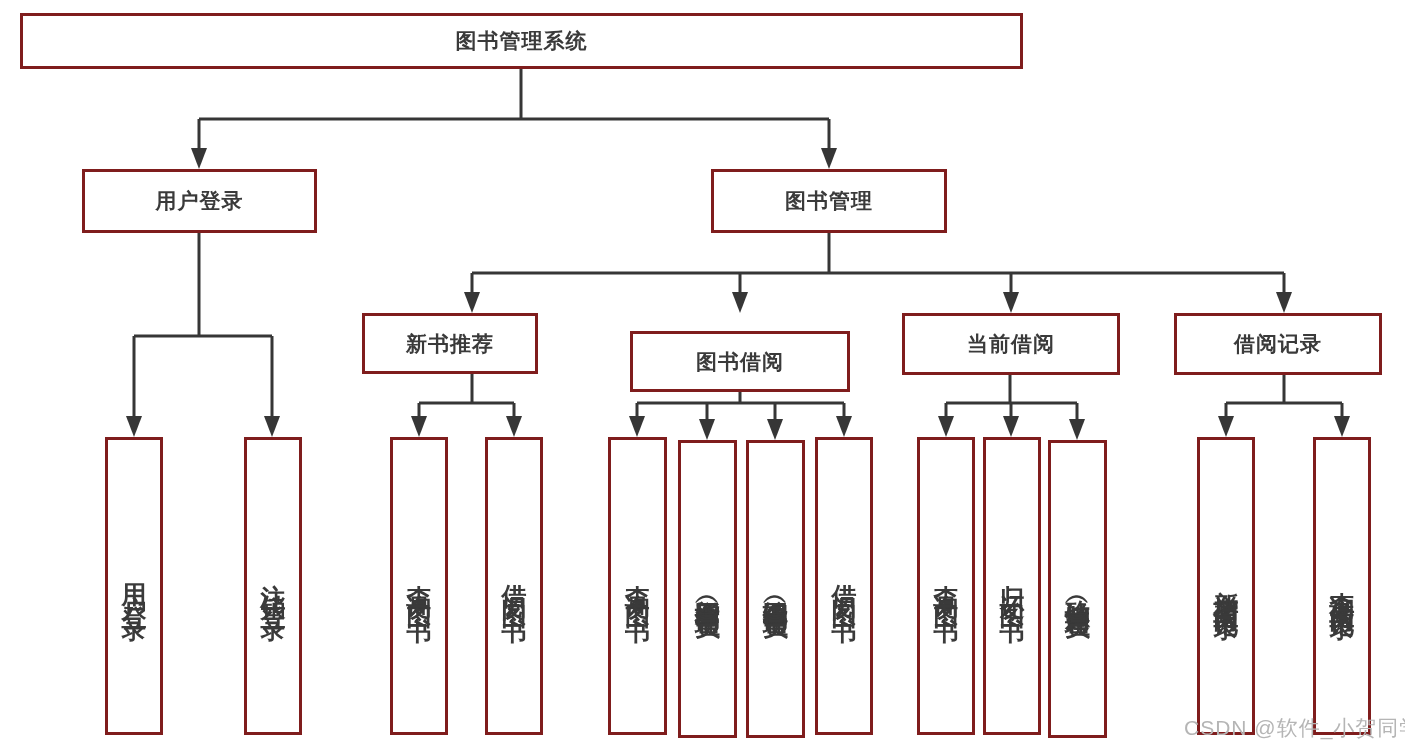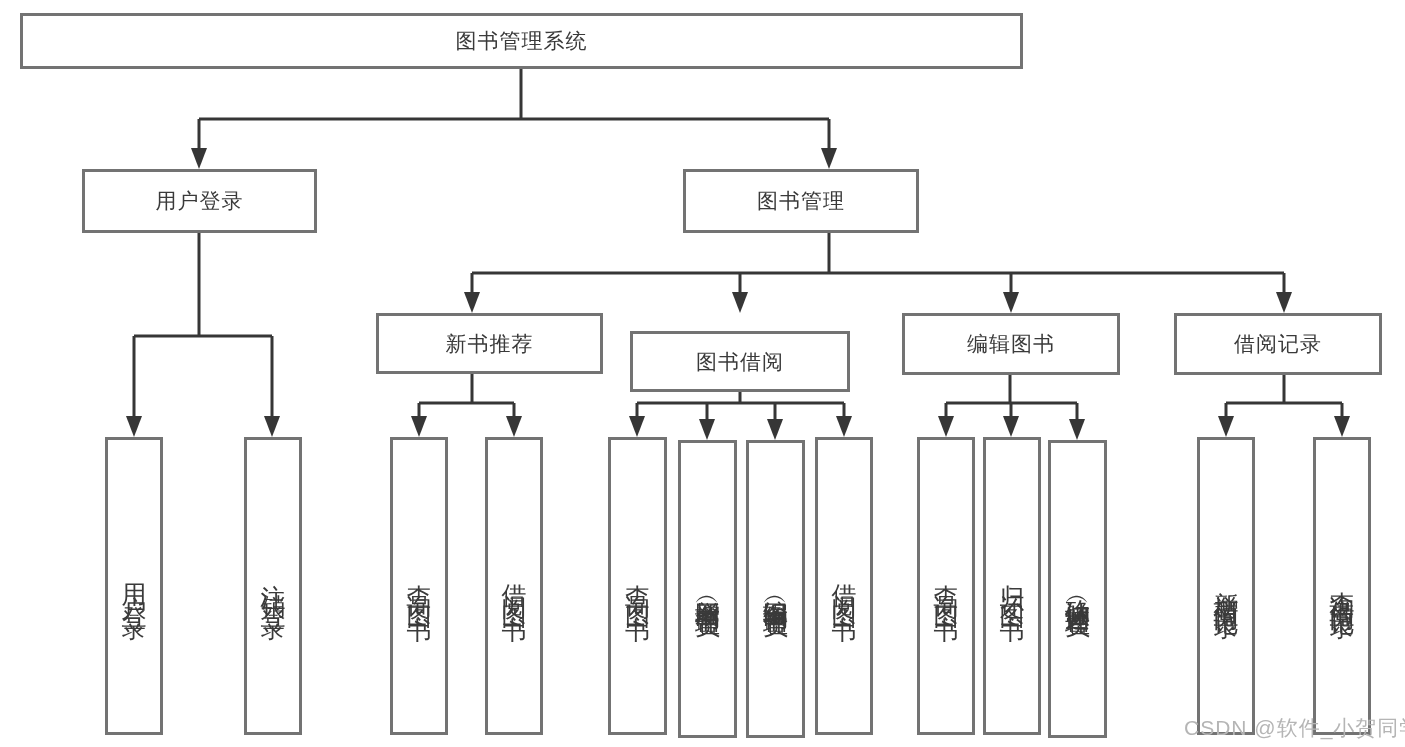--- a/index.html
+++ b/index.html
@@ -13,27 +13,28 @@
   }
   .connectors {
     position: absolute;
     left: 0; top: 0;
     width: 1405px; height: 747px;
     pointer-events: none;
   }
   .node {
     position: absolute;
     box-sizing: border-box;
-    border: 3px solid #737373;
+    border: 3px solid #7f1d1d;
     background: #ffffff;
     color: #3a3a3a;
     display: flex;
     align-items: center;
     justify-content: center;
     text-align: center;
+    font-weight: bold;
   }
   .h-node { font-size: 21px; letter-spacing: 1px; }
   .root-node { font-size: 21px; }
   .v-node span {
     writing-mode: vertical-rl;
     text-orientation: mixed;
     font-size: 25px;
     line-height: 1;
     white-space: nowrap;
   }
@@ -91,25 +92,25 @@
       <polygon points="1003,416 1019,416 1011,437"></polygon>
       <polygon points="1069,419 1085,419 1077,440"></polygon>
       <polygon points="1218,416 1234,416 1226,437"></polygon>
       <polygon points="1334,416 1350,416 1342,437"></polygon>
     </g>
   </svg>
 
   <div class="node h-node root-node" style="left:20px; top:13px; width:1003px; height:56px;">图书管理系统</div>
 
   <div class="node h-node" style="left:82px; top:169px; width:235px; height:64px;">用户登录</div>
-  <div class="node h-node" style="left:683px; top:169px; width:236px; height:64px;">图书管理</div>
+  <div class="node h-node" style="left:711px; top:169px; width:236px; height:64px;">图书管理</div>
 
-  <div class="node h-node" style="left:376px; top:313px; width:227px; height:61px;text-align:right;">新书推荐</div>
+  <div class="node h-node" style="left:362px; top:313px; width:176px; height:61px;text-align:right;">新书推荐</div>
   <div class="node h-node" style="left:630px; top:331px; width:220px; height:61px;">图书借阅</div>
-  <div class="node h-node" style="left:902px; top:313px; width:218px; height:62px;">编辑图书</div>
+  <div class="node h-node" style="left:902px; top:313px; width:218px; height:62px;">当前借阅</div>
   <div class="node h-node" style="left:1174px; top:313px; width:208px; height:62px;">借阅记录</div>
 
   <div class="node v-node ls-wide" style="left:105px; top:437px; width:58px; height:298px;">
     <span>用户登录</span>
   </div>
   <div class="node v-node ls-wide" style="left:244px; top:437px; width:58px; height:298px;">
     <span>注销登录</span>
   </div>
 
   <div class="node v-node ls-wide" style="left:390px; top:437px; width:58px; height:298px;">

